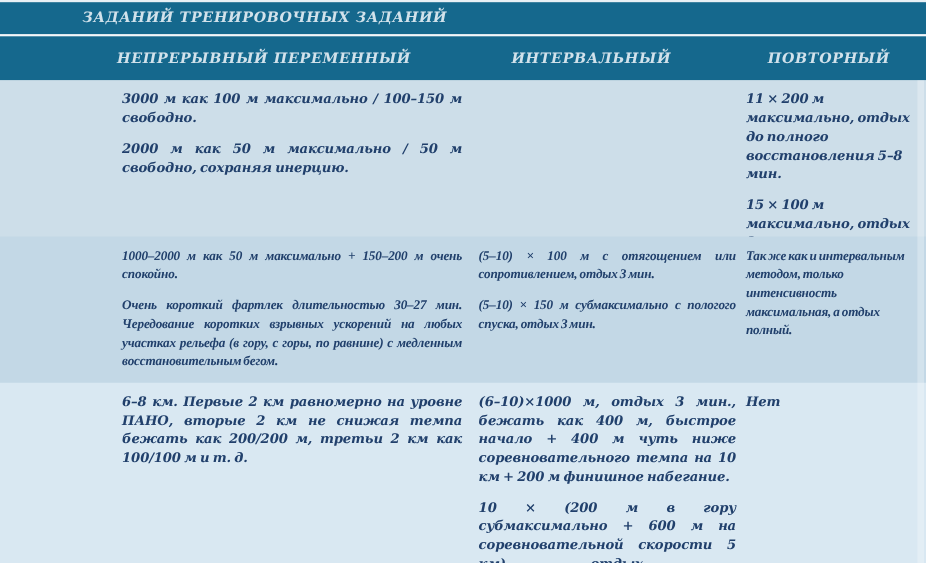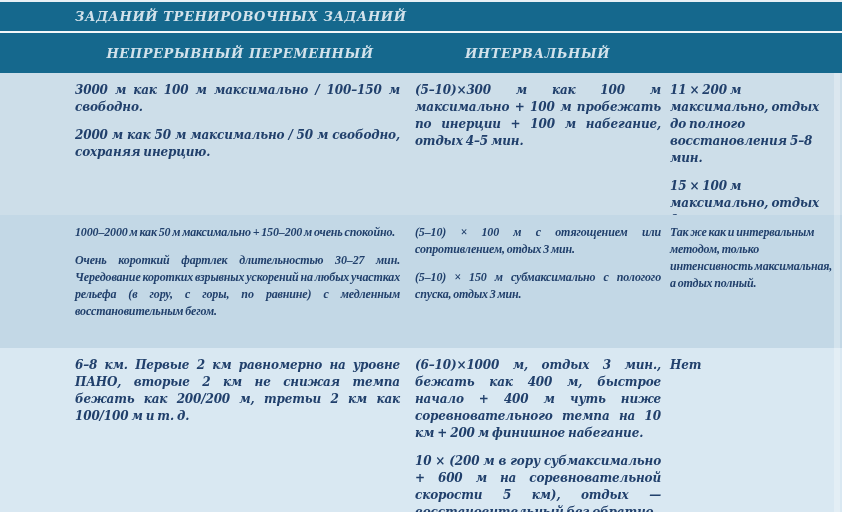--- a/index.html
+++ b/index.html
@@ -44,49 +44,49 @@
   .row.r3{height:164px;background:var(--row3-bg,#d9e8f2);}
   .cell{
     box-sizing:border-box;
     overflow:hidden;
     font-size:12px;
     line-height:17px;
     letter-spacing:-0.15px;
     word-spacing:-1px;
   }
   .cell p{margin:0 0 11px 0;}
-  .cell.c1{width:410px;padding:9px 10px 0 75px;text-align:justify;}
+  .cell.c1{width:410px;padding:9px 10px 0 75px;text-align:justify;margin-left:36px;}
   .cell.c2{width:255px;padding:9px 4px 0 5px;text-align:justify;}
   .cell.c3{width:177px;padding:9px 7px 0 5px;text-align:left;}
   .right-strip{
     position:absolute;top:73px;right:2px;width:6px;height:439px;
     background:rgba(255,255,255,0.28);
     pointer-events:none;
   }
 </style>
 </head>
 <body>
 
 <div class="page">
 
   <div class="header">
     <div class="title-row">ЗАДАНИЙ ТРЕНИРОВОЧНЫХ ЗАДАНИЙ</div>
     <div class="cols-row">
       <div class="col-h c1">НЕПРЕРЫВНЫЙ ПЕРЕМЕННЫЙ</div>
       <div class="col-h c2">ИНТЕРВАЛЬНЫЙ</div>
+      <div class="col-h c3">ПОВТОРНЫЙ</div>
     </div>
   </div>
 
   <div class="row r1">
     <div class="cell c1">
       <p>3000 м как 100 м максимально / 100–150 м свободно.</p>
       <p>2000 м как 50 м максимально / 50 м свободно, сохраняя инерцию.</p>
     </div>
     <div class="cell c2">
-      <p>(5–10)×300 м как 100 м максимально + 100 м пробежать по инерции + 100 м набегание, отдых 4–5 мин.</p>
     </div>
     <div class="cell c3">
       <p>11 × 200 м максимально, отдых до полного восстановления 5–8 мин.</p>
       <p>15 × 100 м максимально, отдых до полного восстановления 5–8 мин.</p>
     </div>
   </div>
 
   <div class="row r2">
     <div class="cell c1">
       <p>1000–2000 м как 50 м максимально + 150–200 м очень спокойно.</p>

